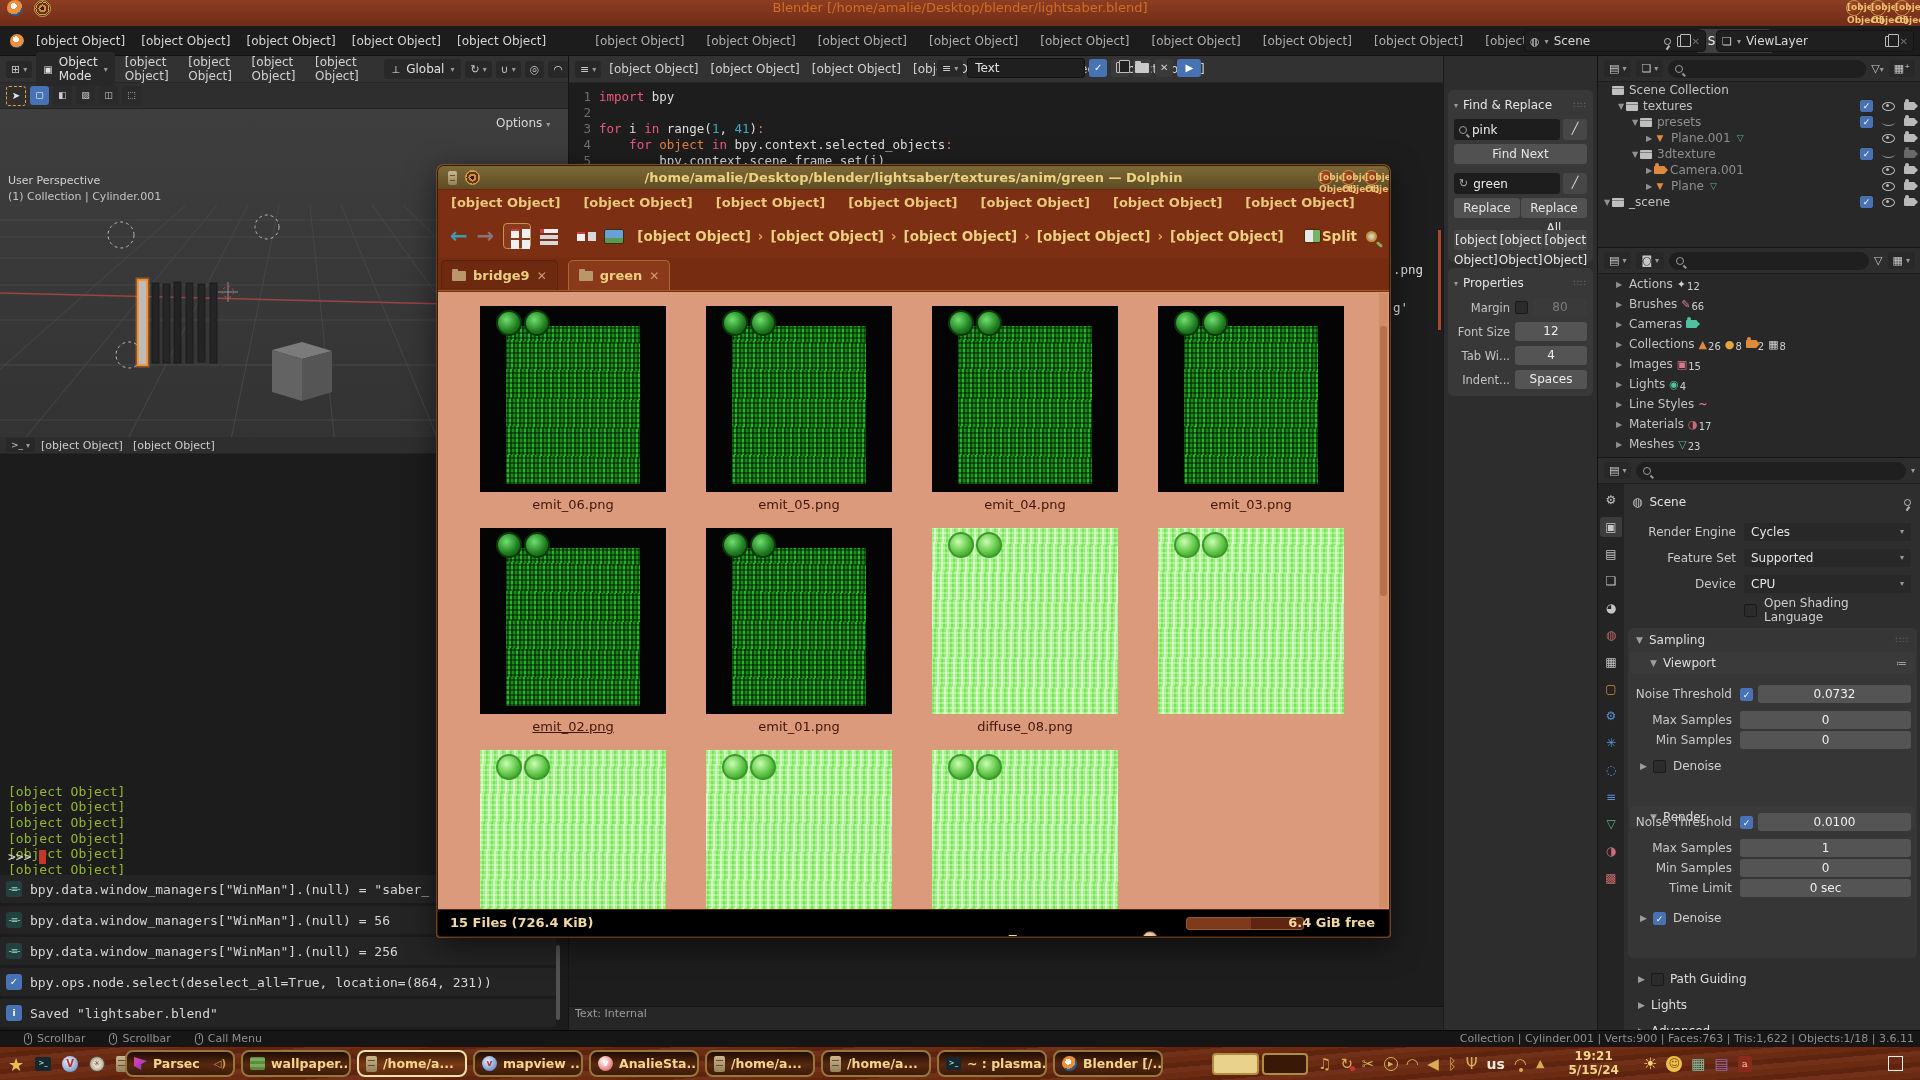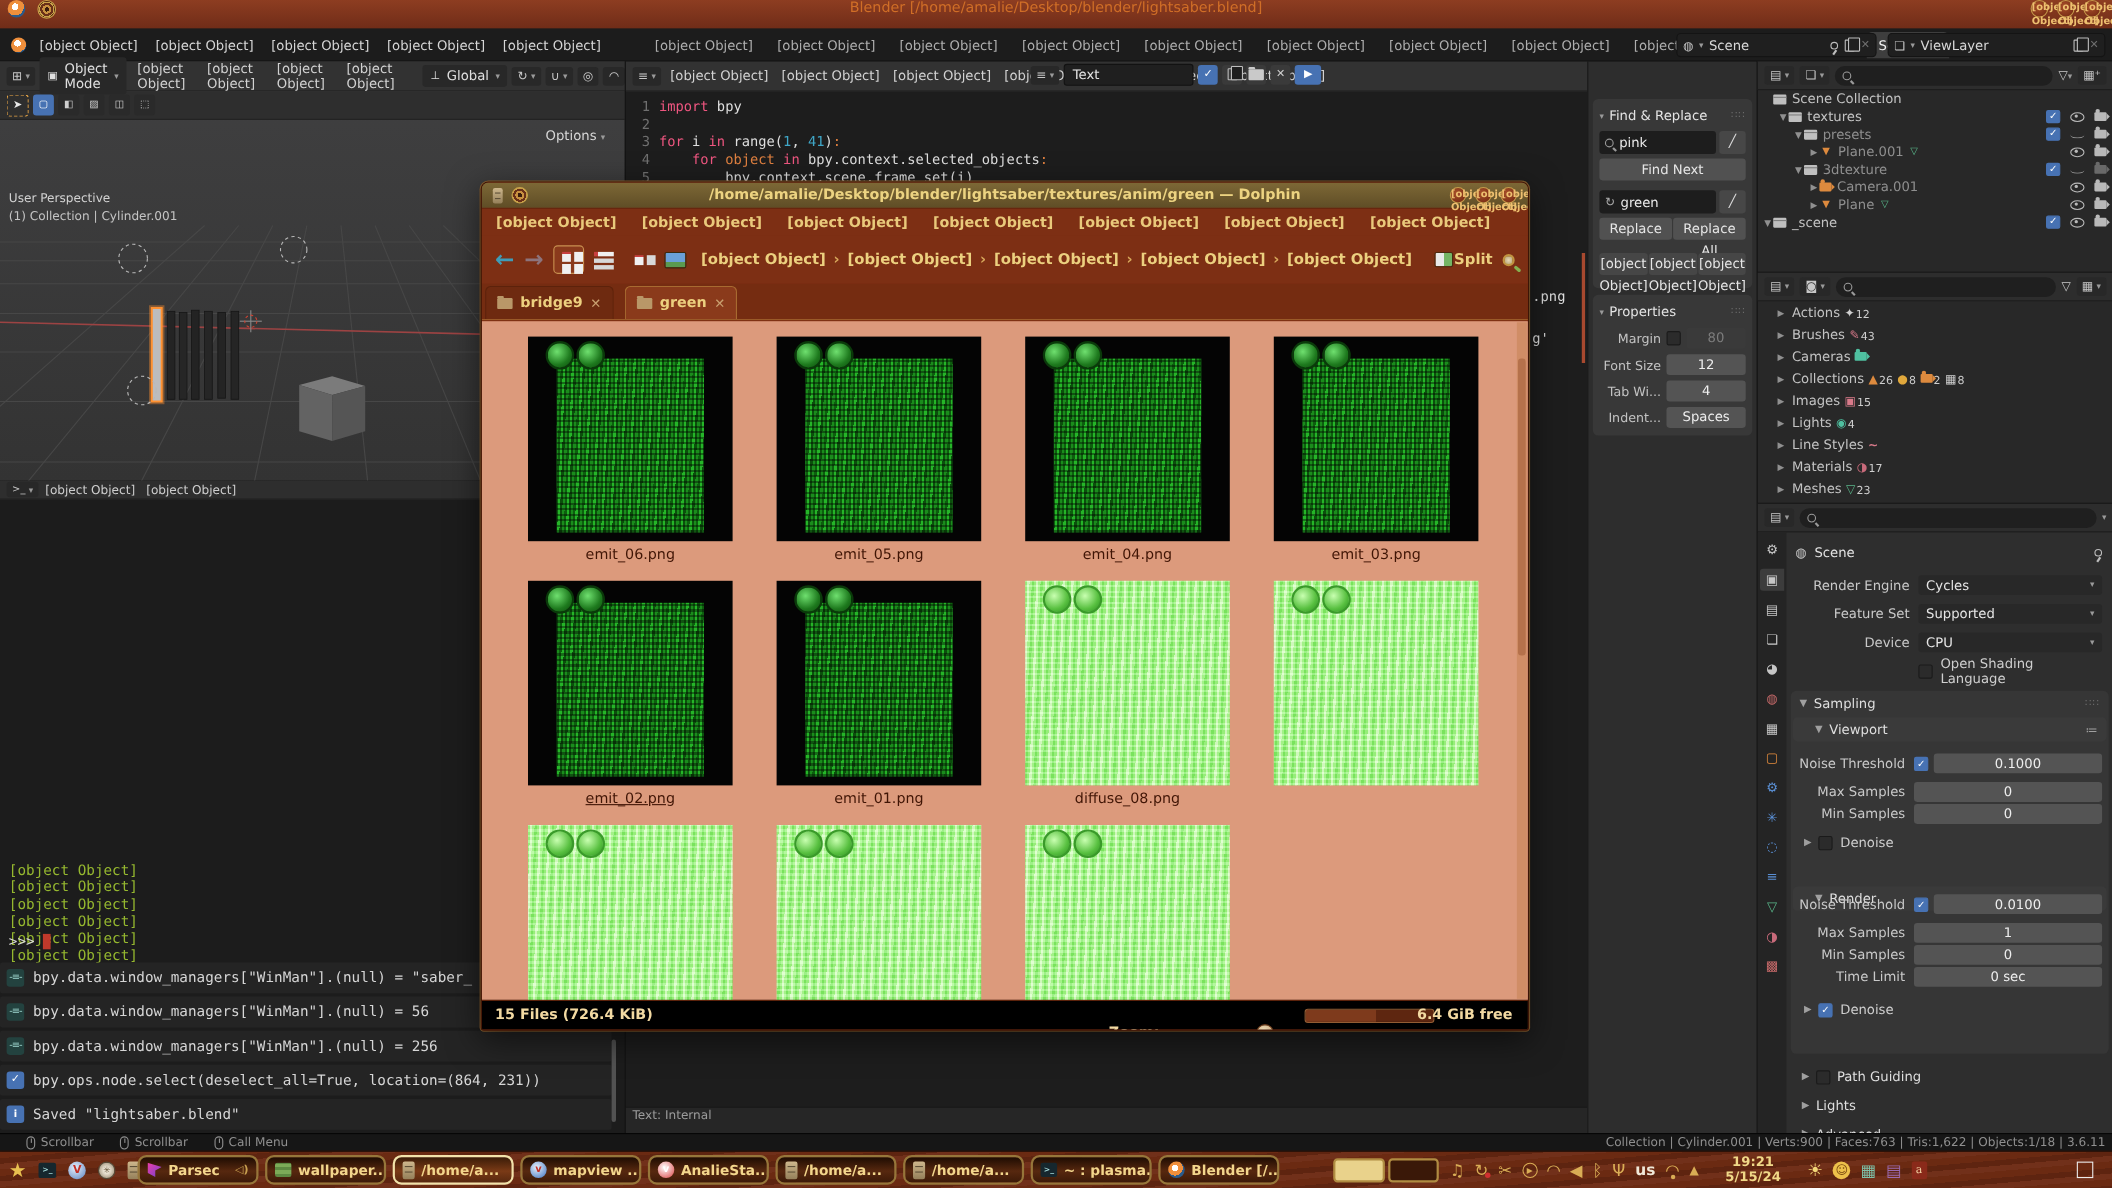--- a/index.html
+++ b/index.html
@@ -735,21 +735,21 @@
             </span>
           </div>
           <div class="orow" style="height:20px">
             <span style="width:16px"></span>
             <span class="arr">▶</span>
             <span class="nm">Brushes</span>
             <span style="display:flex">
 
             <span class="badge">
                   <span class="bic brush"></span>
-                  <span class="bn">43</span>
+                  <span class="bn">66</span>
                 </span>
             </span>
           </div>
           <div class="orow" style="height:20px">
             <span style="width:16px"></span>
             <span class="arr">▶</span>
             <span class="nm">Cameras</span>
             <span style="display:flex">
 
             <span class="badge">
@@ -910,21 +910,21 @@
               <span class="presicon dotline">∷∷</span>
             </div>
           <div class="psub" style="height:22px;padding:0 8px 0 20px;background:#3a3a3a;border-radius:4px;margin:0 2px">
               <span class="arr2">▼</span>
               <span>Viewport</span>
               <span class="presicon">≔</span>
             </div>
           <div class="prow" style="top:56px;left:0;right:6px">
             <span class="plabel">Noise Threshold</span>
             <span class="cbx on"></span>
-            <span class="pwidget" style="margin-left:5px">0.1000</span>
+            <span class="pwidget" style="margin-left:5px">0.0732</span>
           </div>
           <div class="prow" style="top:82px;left:0;right:6px">
             <span class="plabel">Max Samples</span>
             <span class="pwidget">0</span>
           </div>
           <div class="prow" style="top:102px;left:0;right:6px">
             <span class="plabel">Min Samples</span>
             <span class="pwidget">0</span>
           </div>
           <div class="prow" style="top:128px;left:12px">

